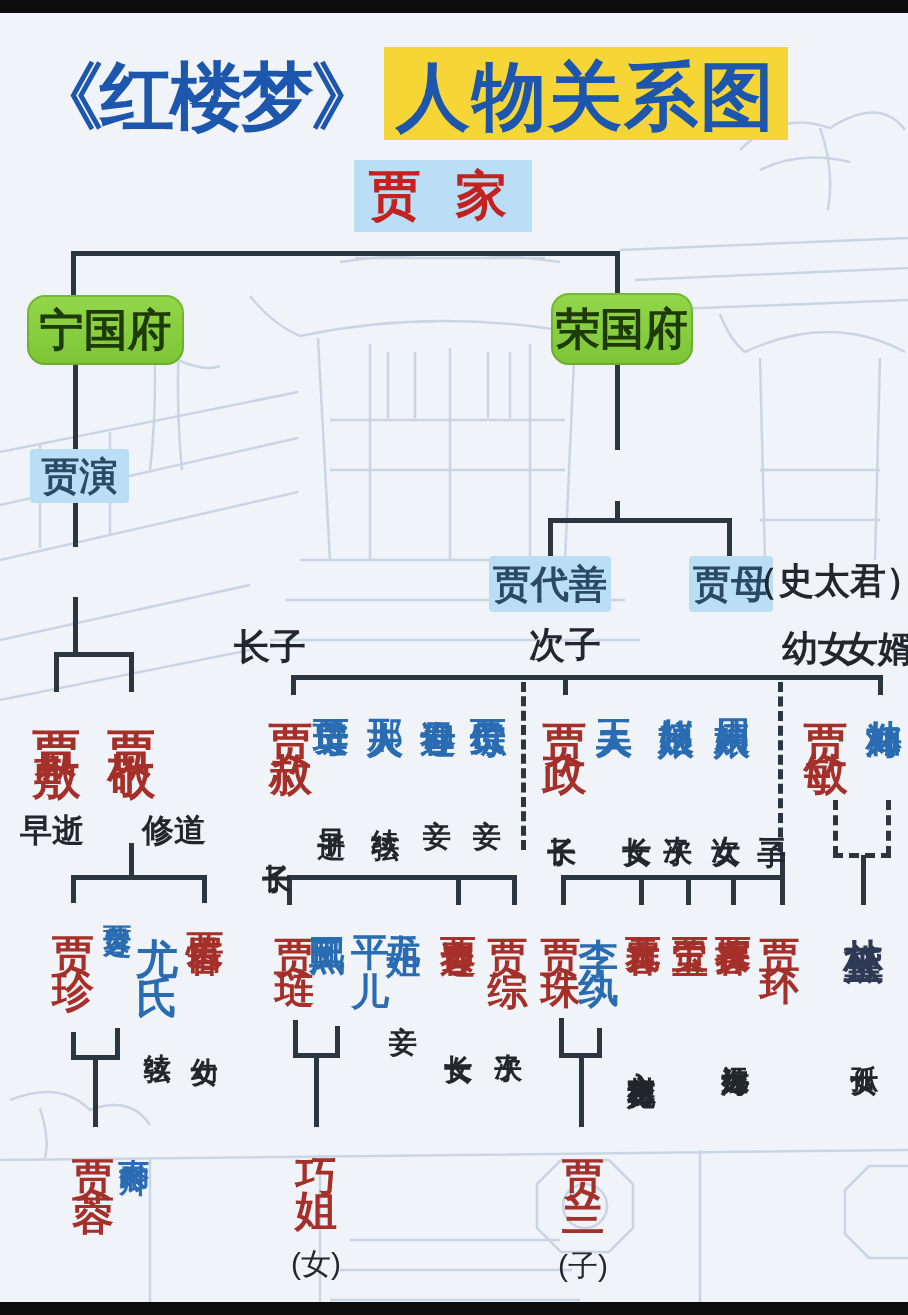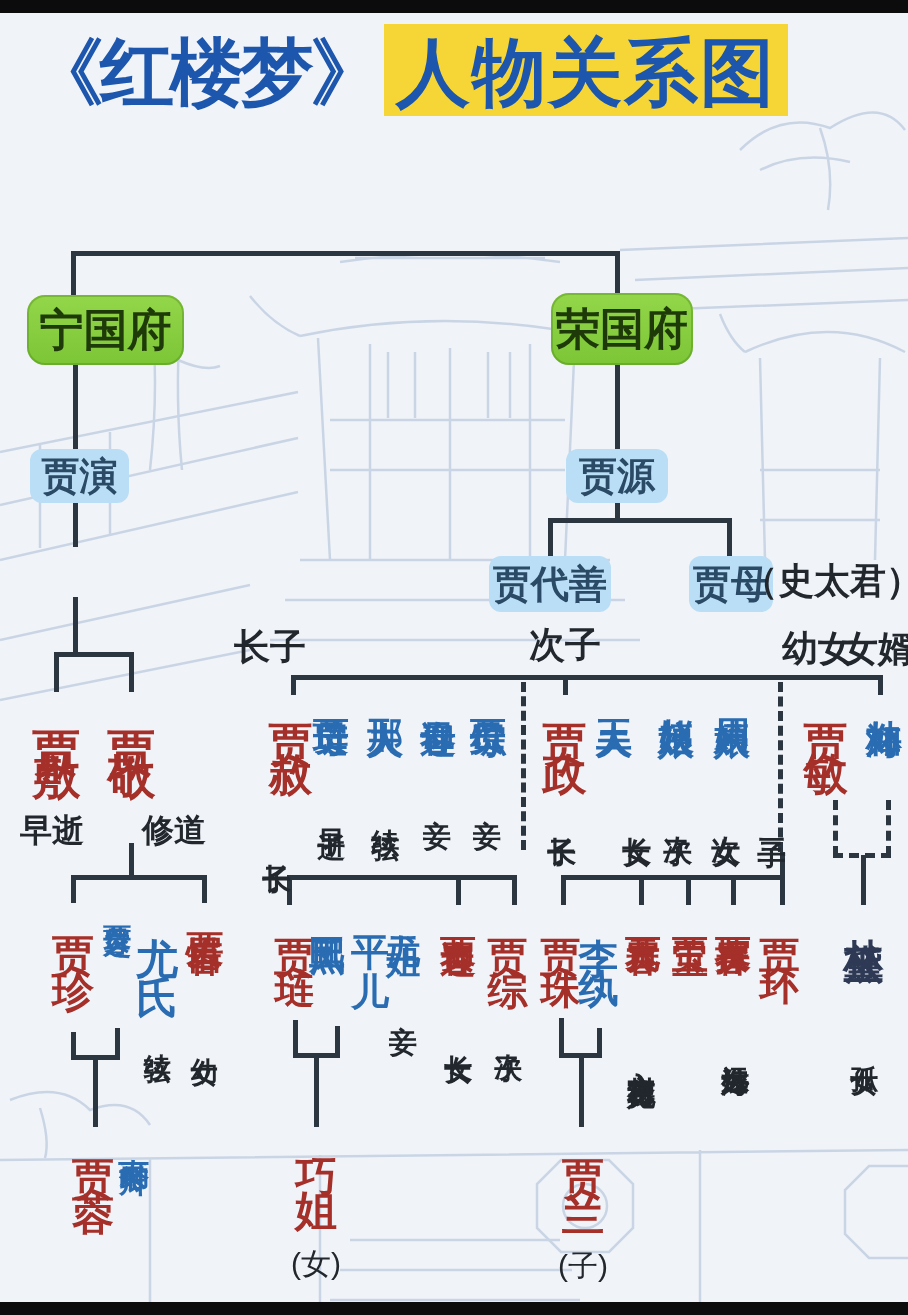--- a/index.html
+++ b/index.html
@@ -15,27 +15,27 @@
   .ln{position:absolute;background:var(--line);z-index:2;}
   .lnd-v{position:absolute;width:0;border-left:5px dashed var(--line);z-index:2;}
   .lnd-h{position:absolute;height:0;border-top:5px dashed var(--line);z-index:2;}
   .t{position:absolute;z-index:3;transform:translateX(-50%);white-space:nowrap;font-weight:700;line-height:1.05;}
   .v{writing-mode:vertical-rl;text-orientation:upright;}
   .red{color:var(--red);}
   .blue{color:var(--blue);}
   .navy{color:var(--navy);}
   .note{color:var(--ink);font-weight:600;}
   .bluebox{position:absolute;z-index:3;background:var(--box_blue_bg);color:var(--box_blue_text);
-    display:flex;align-items:center;justify-content:center;font-weight:700;border-radius:12px;}
+    display:flex;align-items:center;justify-content:center;font-weight:700;border-radius:4px;}
   .greenbox{position:absolute;z-index:4;background:linear-gradient(#93d64a,var(--green_bg));color:var(--green_text);
     display:flex;align-items:center;justify-content:center;font-weight:800;border-radius:18px;
     box-shadow:inset 0 0 0 2px rgba(70,130,20,.35);}
   #fam-box{position:absolute;z-index:3;background:var(--box_blue_bg);color:var(--fam_red);
     display:flex;align-items:center;justify-content:center;font-weight:800;font-size:52px;letter-spacing:10px;}
-  #title{position:absolute;left:30px;top:24px;z-index:5;white-space:nowrap;font-family:Liberation Serif, serif;}
+  #title{position:absolute;left:30px;top:48px;z-index:5;white-space:nowrap;}
   #title .book{color:var(--title_blue);font-size:74px;font-weight:800;letter-spacing:-4px;}
   #title .subject{color:var(--title_blue);font-size:74px;font-weight:800;letter-spacing:2px;
     background:var(--yellow);padding:8px 12px 2px 12px;margin-left:4px;}
 </style>
 </head>
 <body>
 
 <div id="stage">
 
   <svg id="sketch" width="908" height="1315" viewBox="0 0 908 1315">
@@ -66,27 +66,27 @@
 
       <path d="M10,1100 Q60,1080 90,1110 Q130,1095 150,1125 M40,1108 Q50,1140 45,1158"></path>
     </g>
   </svg>
 
   <div class="bar" style="top:0"></div>
   <div class="bar" style="top:1302px"></div>
 
   <div id="title"><span class="book">《红楼梦》</span><span class="subject">人物关系图</span></div>
 
+  <div id="fam-box" style="left:354px;top:160px;width:178px;height:72px;">贾 家</div>
 
   <div class="greenbox" style="left:551px;top:293px;width:142px;height:72px;font-size:44px;">荣国府</div>
   <div class="greenbox" style="left:27px;top:295px;width:157px;height:70px;font-size:44px;">宁国府</div>
 
   <div class="bluebox" style="left:30px;top:449px;width:99px;height:54px;font-size:38px;">贾演</div>
 
-  <div class="bluebox" style="left:566px;top:449px;width:102px;height:54px;font-size:38px;">贾源</div>
   <div class="bluebox" style="left:489px;top:556px;width:122px;height:56px;font-size:38px;">贾代善</div>
   <div class="bluebox" style="left:689px;top:556px;width:84px;height:56px;font-size:38px;">贾母</div>
   <div class="t note" style="left:832px;top:562px;font-size:36px;">（史太君）</div>
 
   <div class="t note" style="left:270px;top:628px;font-size:36px;">长子</div>
   <div class="t note" style="left:565px;top:626px;font-size:36px;">次子</div>
   <div class="t note" style="left:818px;top:630px;font-size:36px;">幼女</div>
   <div class="t note" style="left:878px;top:630px;font-size:36px;">女婿</div>
 
   <div class="t v red" style="left:56px;top:692px;font-size:48px;letter-spacing:24px;">贾敷</div>

